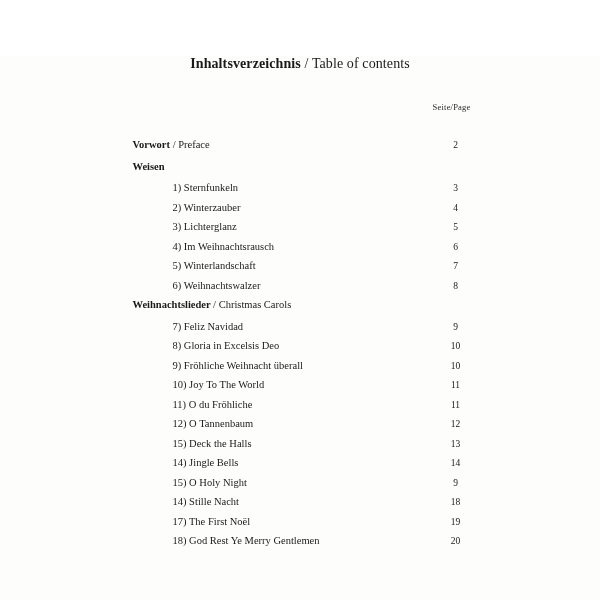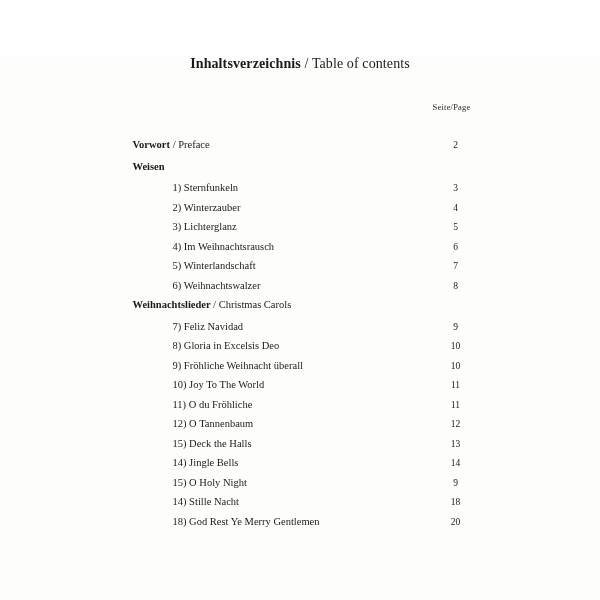--- a/index.html
+++ b/index.html
@@ -184,20 +184,24 @@
     </div>
     <div class="row item">
       <span class="label">15) O Holy Night</span>
       <span class="pg">9</span>
     </div>
     <div class="row item">
       <span class="label">14) Stille Nacht</span>
       <span class="pg">18</span>
     </div>
     <div class="row item">
+      <span class="label">17) The First Noël</span>
+      <span class="pg">19</span>
+    </div>
+    <div class="row item">
       <span class="label">18) God Rest Ye Merry Gentlemen</span>
       <span class="pg">20</span>
     </div>
 
   </div>
 
   <div class="footer">
     <div>Art.-Nr.</div>
 
   </div>

